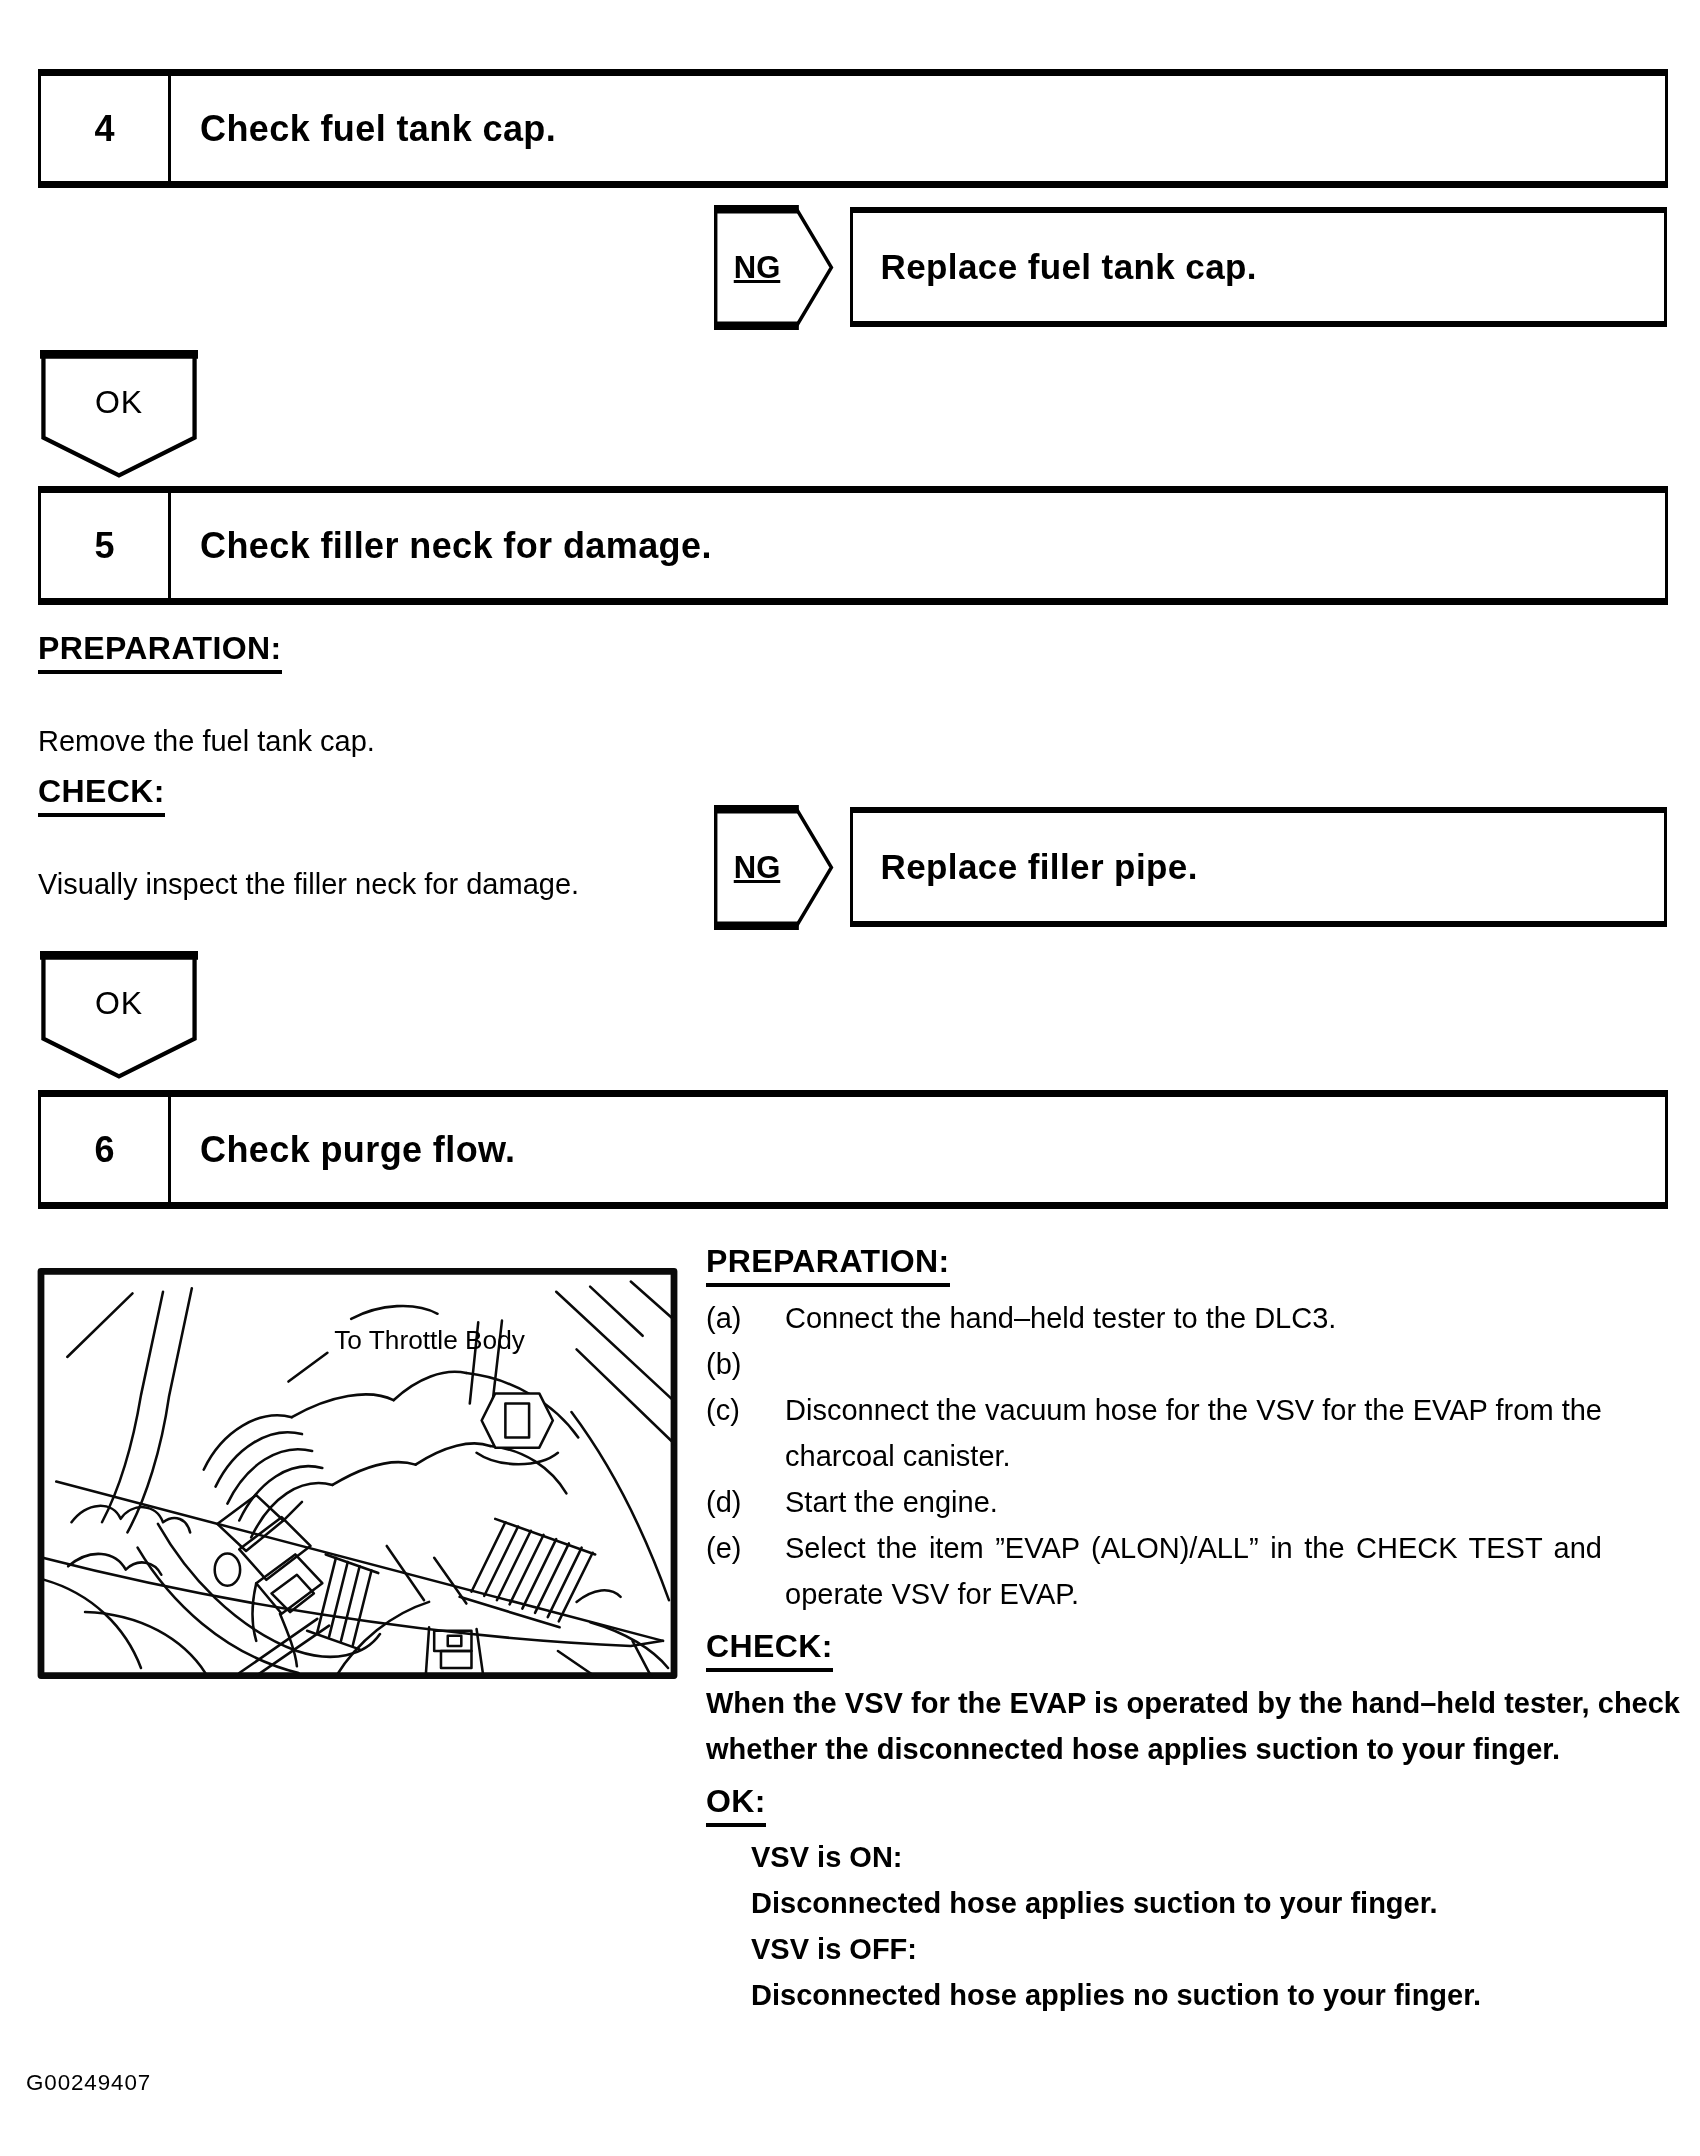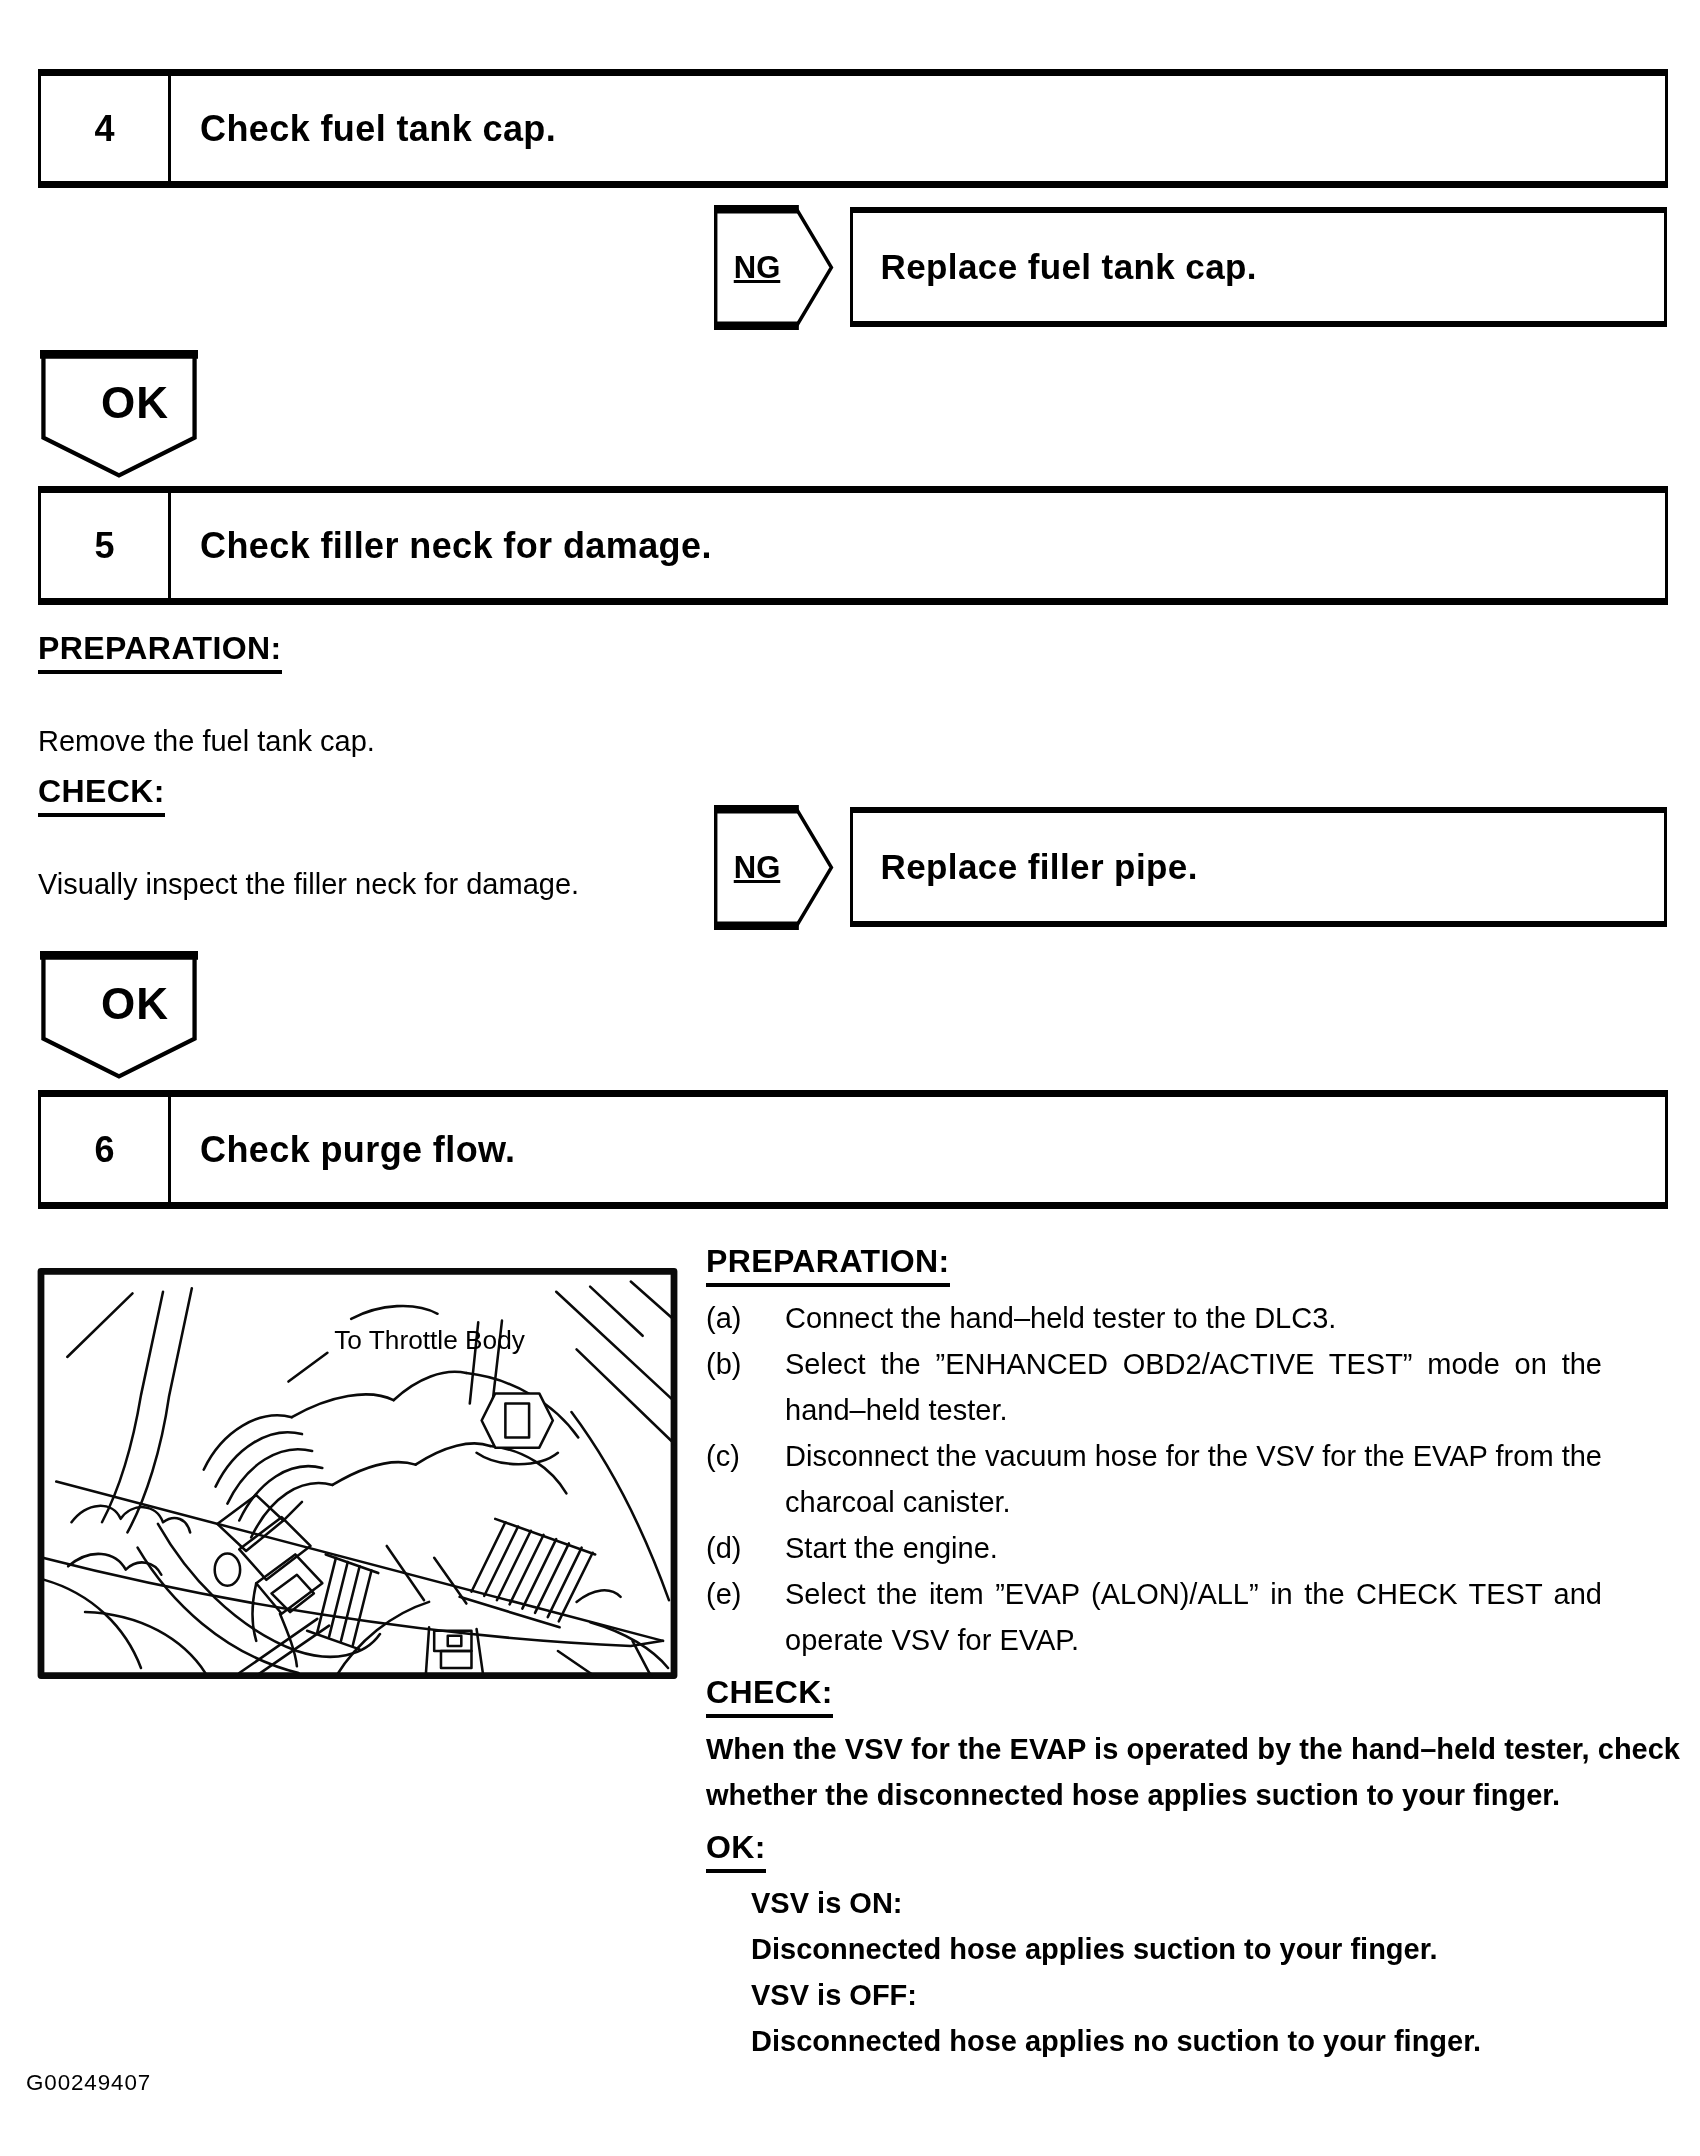--- a/index.html
+++ b/index.html
@@ -35,23 +35,23 @@
   }
   .resultbox{
     position:absolute;width:817px;height:120px;
     border:3.4px solid #000;border-top-width:6.9px;border-bottom-width:6.9px;
     box-sizing:border-box;display:flex;align-items:center;
     padding-left:27.5px;font-weight:bold;font-size:35px;letter-spacing:0.4px;background:#fff;
   }
   
   .okwrap{position:absolute;width:158px;height:131px;}
   .okwrap .lab{
-    position:absolute;left:16px;top:19px;width:158px;height:69px;
+    position:absolute;left:0;top:19px;width:158px;height:69px;
     display:flex;align-items:center;justify-content:center;
-    font-weight:bold;font-size:44px;letter-spacing:0.9px;
+    font-weight:normal;font-size:32px;letter-spacing:0.9px;
   }
   
   .sec{position:absolute;font-size:29px;line-height:46px;}
   .h{
     display:inline-block;font-weight:bold;font-size:32px;line-height:34px;
     border-bottom:4.3px solid #000;padding-bottom:5.2px;margin:0 0 7.7px 0;letter-spacing:0.4px;
   }
   .line{line-height:46px;margin-top:36px;}
   .item{display:flex;align-items:flex-start;}
   .item .lbl{width:79px;flex:none;line-height:46px;}
@@ -227,21 +227,20 @@
 
   <div class="sec" style="left:706px;top:1239px;width:974px;">
     <div><span class="h">PREPARATION:</span></div>
 
     <div class="item">
       <div class="lbl">(a)</div>
       <div class="txt">Connect the hand–held tester to the DLC3.</div>
     </div>
     <div class="item">
       <div class="lbl">(b)</div>
-      <div class="txt">Select the ”ENHANCED OBD2/ACTIVE TEST” mode on the hand–held tester.</div>
     </div>
     <div class="item">
       <div class="lbl">(c)</div>
       <div class="txt">Disconnect the vacuum hose for the VSV for the EVAP from the charcoal canister.</div>
     </div>
     <div class="item">
       <div class="lbl">(d)</div>
       <div class="txt">Start the engine.</div>
     </div>
     <div class="item">

